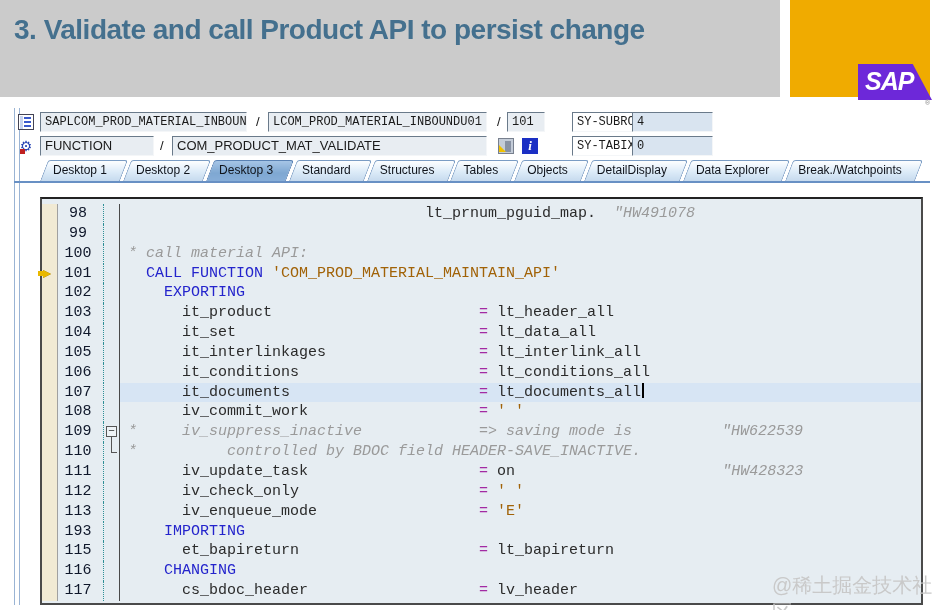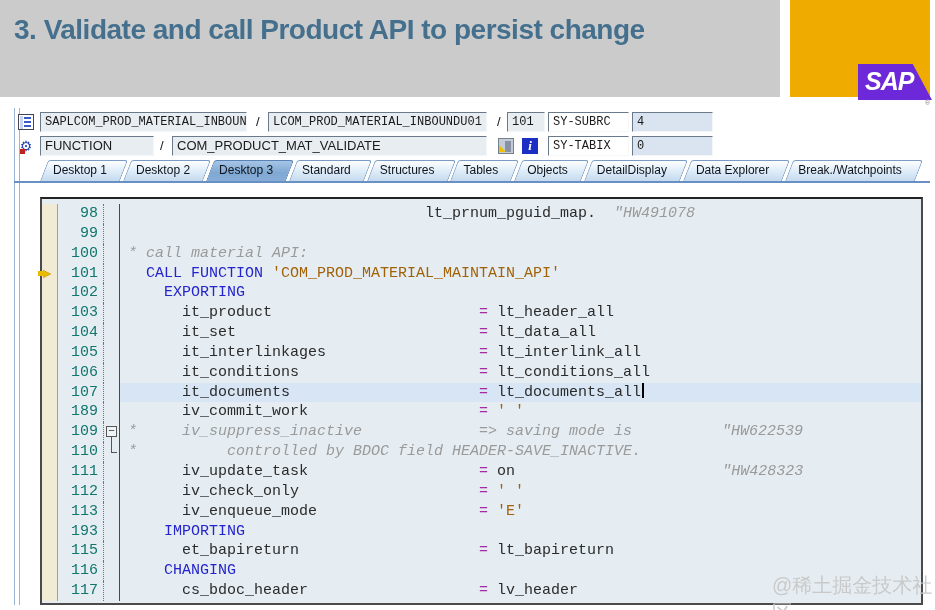--- a/index.html
+++ b/index.html
@@ -19,21 +19,21 @@
 
   
   .vline { position:absolute; top:108px; width:1px; height:497px; background:#9ab4d4; }
 
   
   .tb-row { position:absolute; height:21px; }
   .fld { position:absolute; top:0; height:20px; border:1px solid;
     border-color:#6a7a8a #f4f6f8 #f4f6f8 #6a7a8a; background:#e8edf2;
     font-family:"Liberation Mono","DejaVu Sans Mono",monospace; font-size:12px; color:#1a1a1a;
     line-height:18px; padding:0 4px; white-space:nowrap; overflow:hidden; }
-  .fld.white { background:#fff; }
+  .fld.white { background:#fff;margin-left:24px; }
   .fld.val { background:#d9e4f0; }
   .fld.sans { font-family:"Liberation Sans",sans-serif; font-size:13px; }
   .sep { position:absolute; top:2px; font-size:13px; color:#111; }
 
   .icon16 { position:absolute; width:16px; height:16px; }
   .ic-prog { border:1px solid #445; background:#fff; }
   .ic-prog i { display:block; height:2px; background:#3a5acc; margin:2px 2px 0 5px; }
   .ic-prog b { position:absolute; left:1px; top:1px; width:3px; height:13px; background:#c8d4ee; }
   .ic-gear { font-size:14px; line-height:16px; color:#2a46b4; text-align:center; }
   .ic-gear u { position:absolute; left:2px; bottom:0; width:5px; height:5px; background:#c02020; }
@@ -52,22 +52,22 @@
     transform:skewX(-21deg); transform-origin:bottom left; }
   .tab.active .bg { background:linear-gradient(#a6c5e6,#7fa8d2 60%,#86add8); border-color:#5a82b4; }
   .tab label { position:relative; font-size:12px; color:#10141c; line-height:21px; }
   .tabline { position:absolute; left:14px; top:181px; width:916px; height:2px; background:#6890c4; }
 
   
   .editor { position:absolute; left:40px; top:197px; width:883px; height:408px;
     background:#e6edf2; border:2px solid #4a4a4a; border-top-color:#222; padding-top:5px; }
   .crow { display:grid; grid-template-columns:16px 46px 16px 1fr; height:19.85px; }
   .c-margin { background:#f1ead4; border-right:1px solid #a0a0a0; position:relative; }
-  .c-num { color:#0f766e; font-family:"Liberation Mono","DejaVu Sans Mono",monospace; font-size:15px;
-    text-align:right; padding-right:5px; border-right:1px dotted #2e8f96; line-height:19.85px; }
+  .c-num { color:#0f172a; font-family:"Liberation Mono","DejaVu Sans Mono",monospace; font-size:15px;
+    text-align:center; padding-right:5px; border-right:1px dotted #2e8f96; line-height:19.85px; }
   .c-gutter { border-right:1px solid #4a4a4a; position:relative; }
   .c-code { white-space:pre; font-family:"Liberation Mono","DejaVu Sans Mono",monospace;
     font-size:15px; line-height:19.85px; padding-left:8px; color:#2b2b2b; overflow:hidden; }
   .crow.sel .c-code { background:#d7e5f4; }
   .c-id { color:#2b2b2b; } .c-kw { color:#2424cc; } .c-str { color:#a16207; }
   .c-cm { color:#9a9a9a; font-style:italic; } .c-eq { color:#a32ba3; }
   .cursor { display:inline-block; width:1.5px; height:15px; background:#000;
     vertical-align:-2px; margin-left:1px; }
 
   .arrow { position:absolute; left:1px; top:6px; width:0; height:0; display:block;
@@ -200,21 +200,21 @@
       <div class="c-code"><span class="c-id">      it_conditions                    </span><span class="c-eq">=</span><span class="c-id"> lt_conditions_all</span></div>
     </div>
     <div class="crow sel">
       <div class="c-margin"></div>
       <div class="c-num">107</div>
       <div class="c-gutter"></div>
       <div class="c-code"><span class="c-id">      it_documents                     </span><span class="c-eq">=</span><span class="c-id"> lt_documents_all</span><span class="cursor"></span></div>
     </div>
     <div class="crow">
       <div class="c-margin"></div>
-      <div class="c-num">189</div>
+      <div class="c-num">108</div>
       <div class="c-gutter"></div>
       <div class="c-code"><span class="c-id">      iv_commit_work                   </span><span class="c-eq">=</span><span class="c-str"> ' '</span></div>
     </div>
     <div class="crow">
       <div class="c-margin"></div>
       <div class="c-num">109</div>
       <div class="c-gutter">
         <span class="fold-box">−</span>
         <span class="fold-line-down"></span>
       </div>

